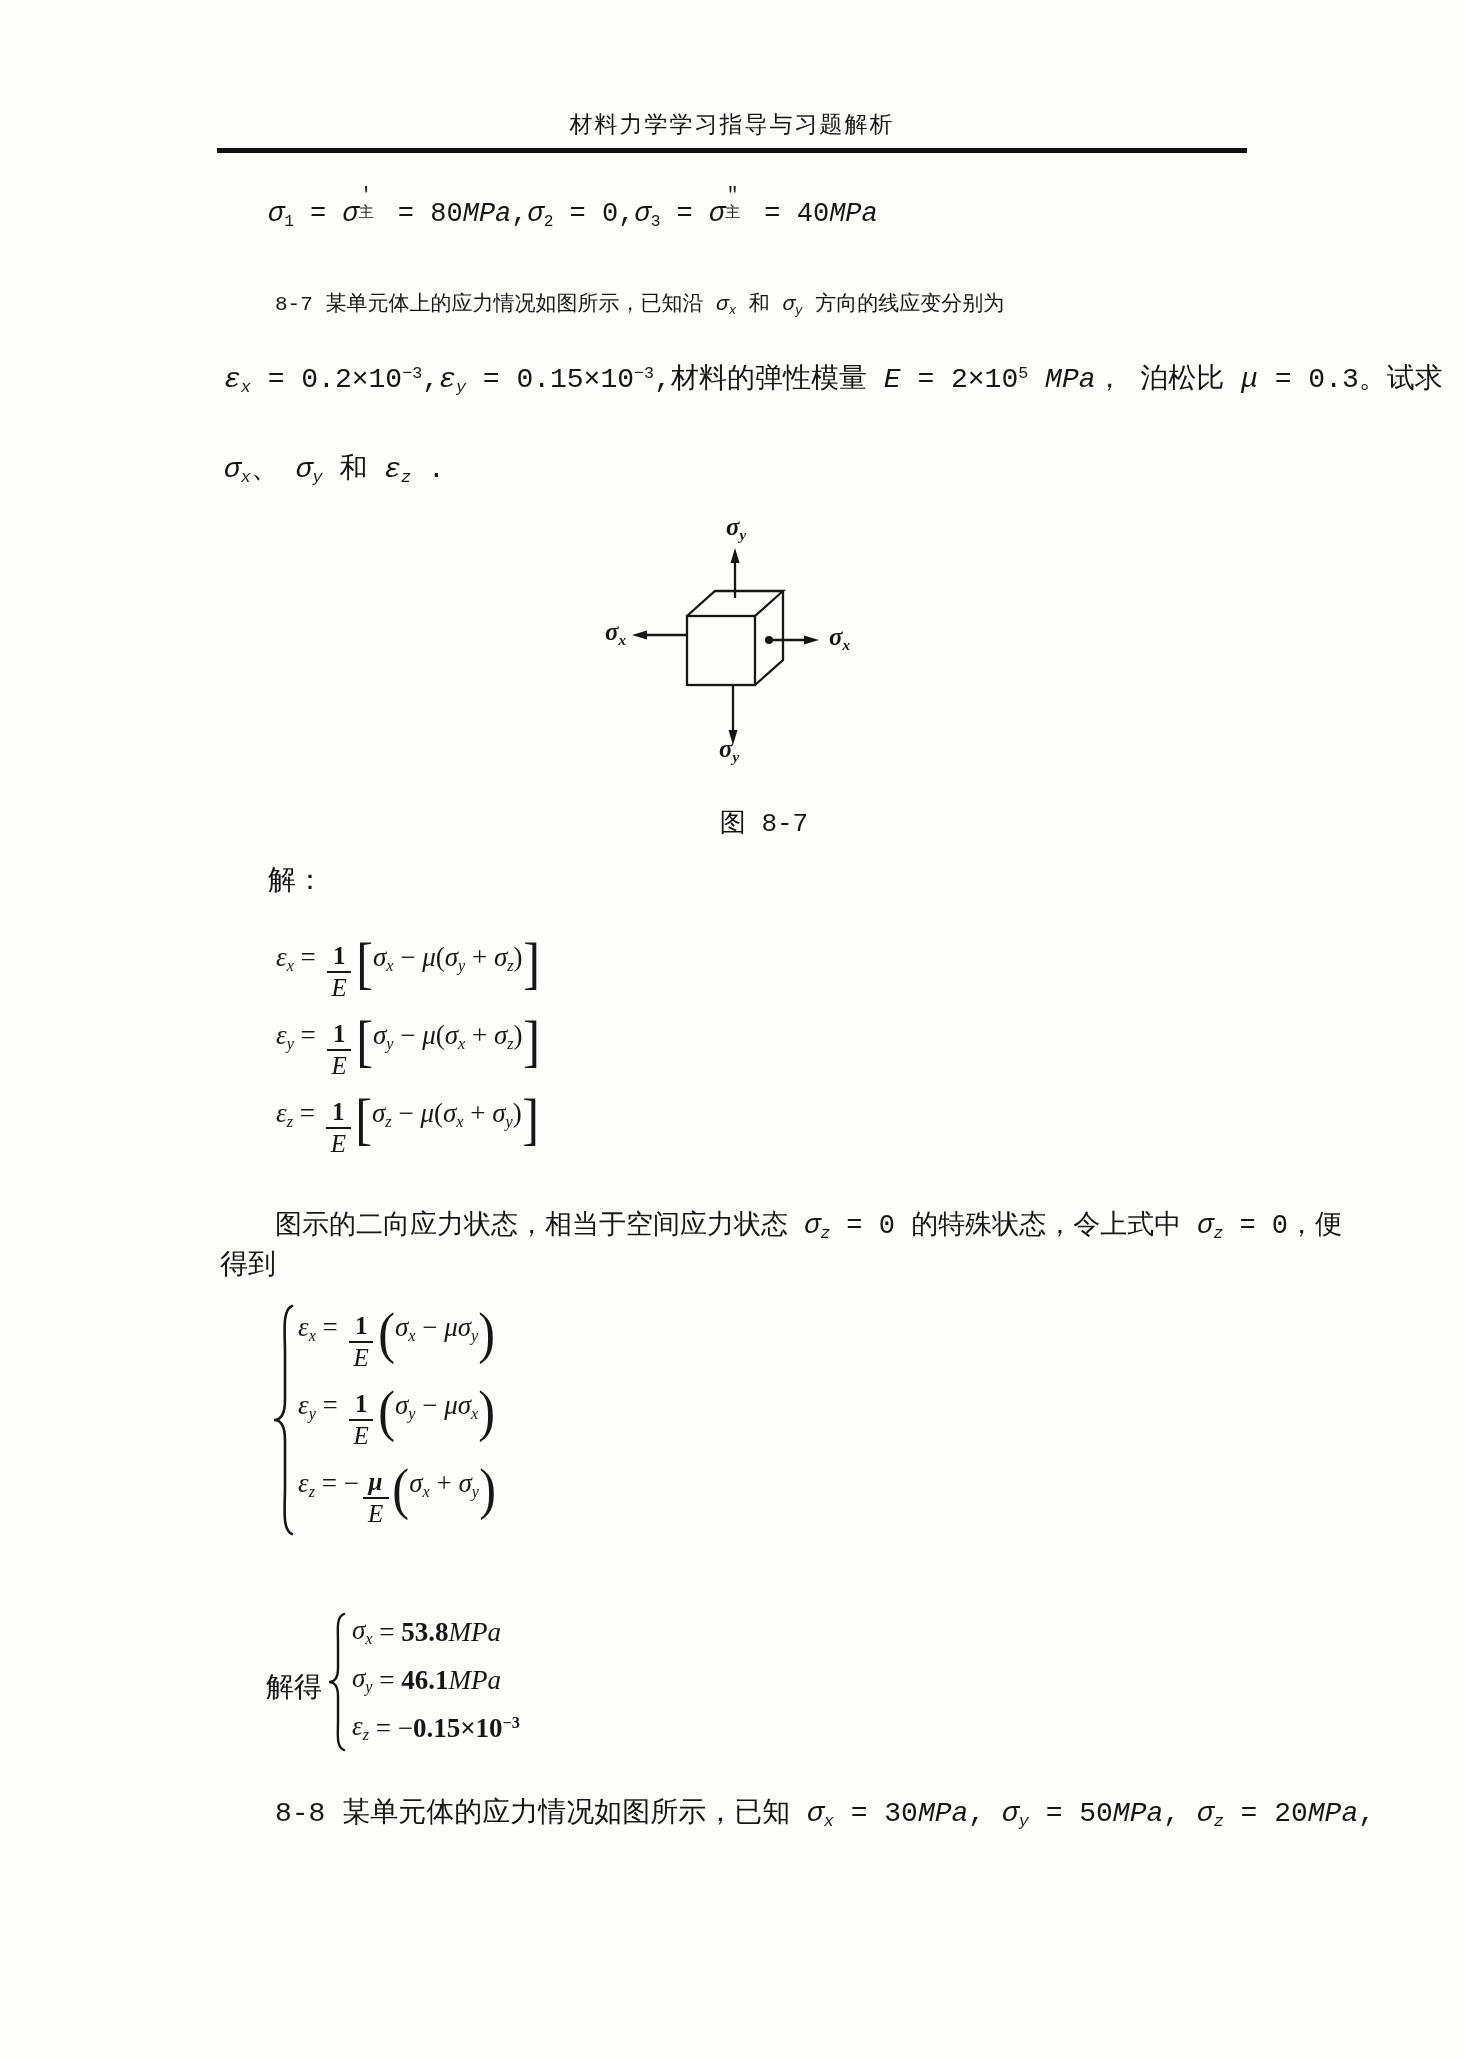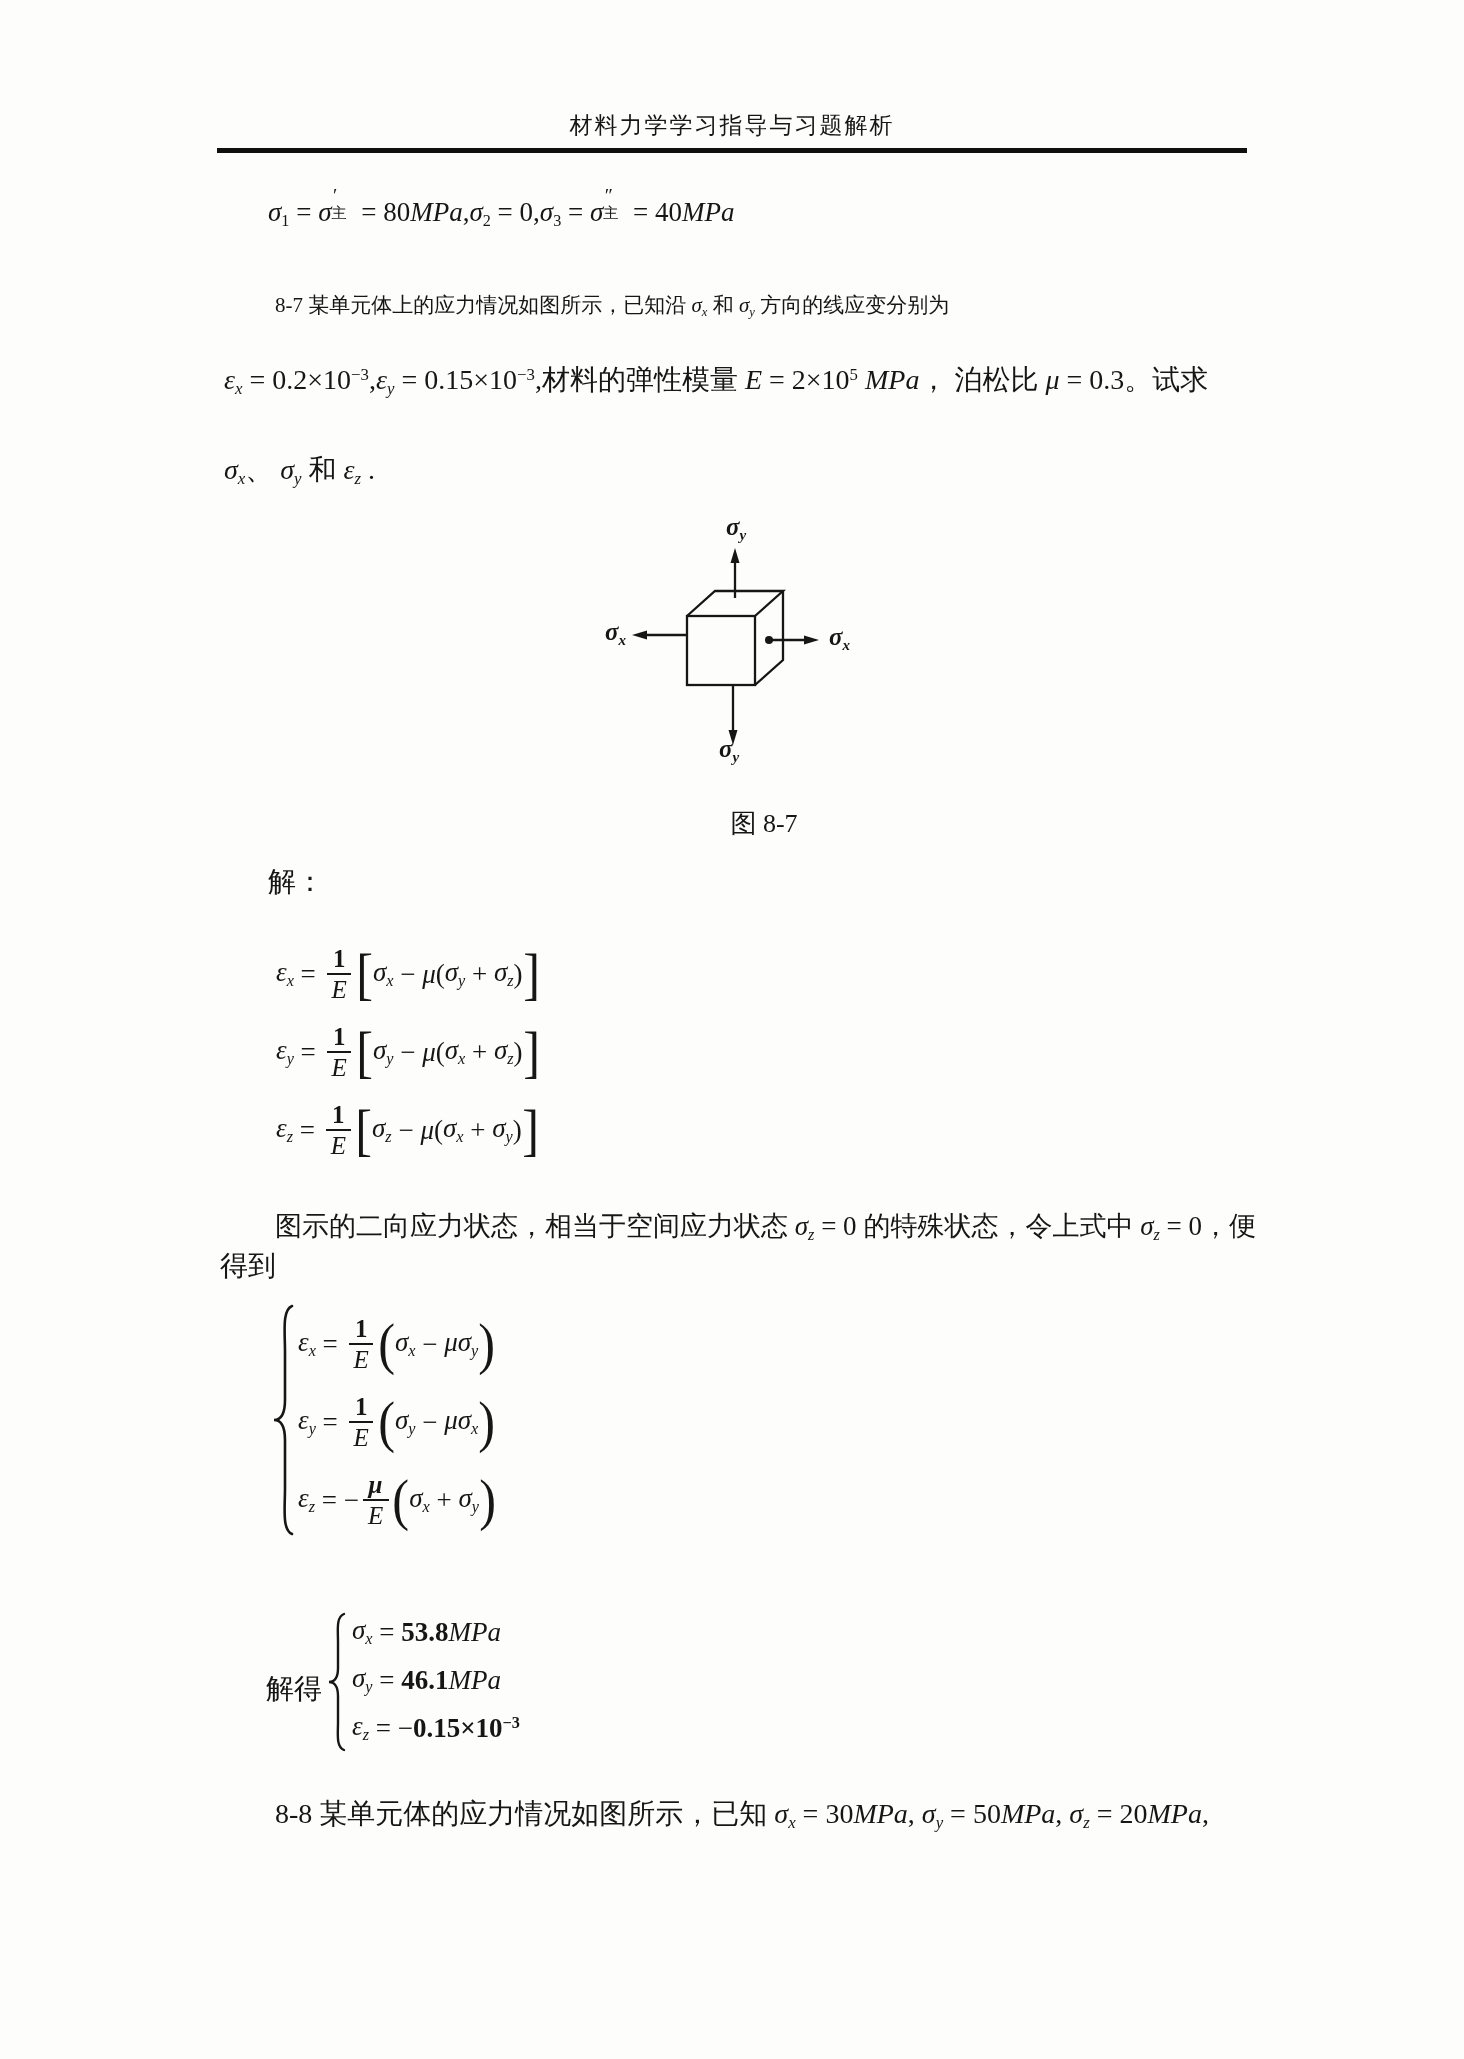--- a/index.html
+++ b/index.html
@@ -2,33 +2,33 @@
 <html><head>
 <meta charset="utf-8">
 <style>
   html,body{margin:0;padding:0;background:#9a9a9a;}
   .page{
     position:relative;width:1464px;height:2059px;margin:0 auto;
     background:#fdfdfb;color:#161616;
     font-family:"Liberation Serif","DejaVu Serif",serif;
     overflow:hidden;
   }
-  .line{position:absolute;white-space:nowrap;line-height:1.25;}
+  .line{position:absolute;white-space:nowrap;line-height:1.25;font-family:Liberation Mono, monospace;}
   .tk{white-space:pre;}
   .it{font-style:italic;}
   .rm{font-style:normal;}
   .cn{font-style:normal;}
   .b{font-weight:700;}
   .tsub{font-size:60%;vertical-align:-0.32em;}
   .tsup{font-size:60%;vertical-align:0.55em;}
   .stk{position:relative;display:inline-block;width:0.85em;height:1em;}
   .stk .sp{position:absolute;left:0.08em;top:-0.5em;font-size:72%;font-style:normal;}
   .stk .sb{position:absolute;left:0;bottom:-0.12em;font-size:56%;font-style:normal;}
   .rule{position:absolute;background:#101010;}
-  .eqrow{position:absolute;display:flex;align-items:center;white-space:nowrap;font-size:27px;height:64px;}
+  .eqrow{position:absolute;display:flex;align-items:flex-start;white-space:nowrap;font-size:27px;height:64px;}
   .resrow{position:absolute;display:flex;align-items:center;white-space:nowrap;font-size:27px;height:44px;}
   .frac{display:inline-flex;flex-direction:column;align-items:center;margin:0 3px;font-size:25px;line-height:1.1;}
   .frac .fnum{display:block;border-bottom:2.2px solid #161616;padding:0 6px 1px;}
   .frac .fden{display:block;padding:1px 6px 0;}
   .big{font-size:212%;font-weight:400;display:inline-block;line-height:0.75;transform:scaleX(0.88);margin:0 -1px;font-style:normal;}
   .center{left:0;width:100%;text-align:center;}
   svg{position:absolute;overflow:visible;}
   .figlabel{position:absolute;font-size:25px;white-space:nowrap;line-height:1;}
 </style>
 </head>

